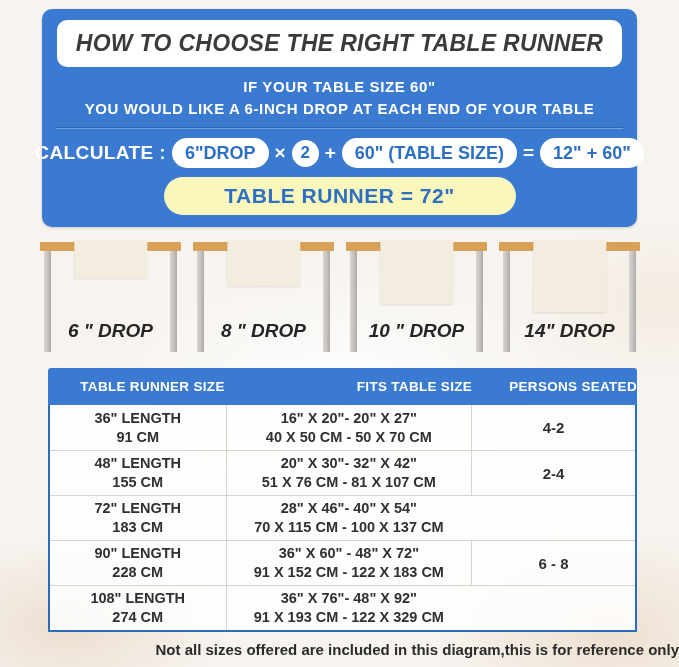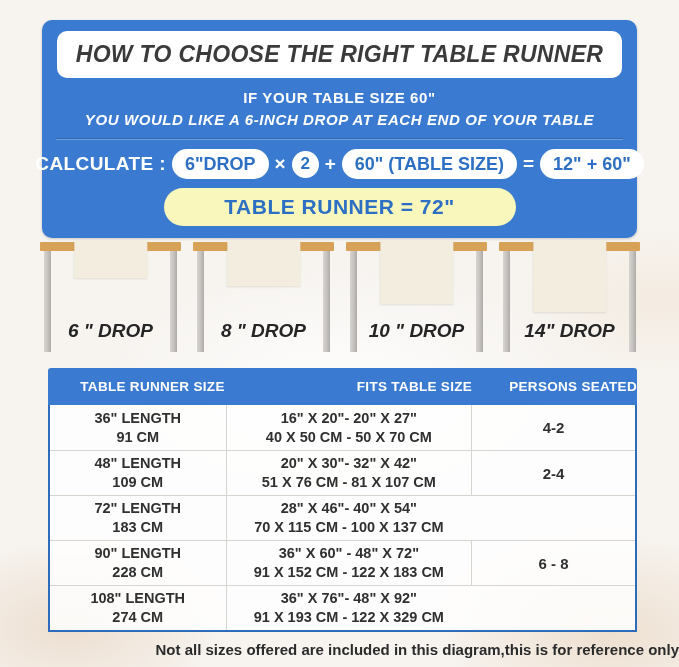--- a/index.html
+++ b/index.html
@@ -10,35 +10,35 @@
     background:
       radial-gradient(ellipse 230px 130px at 10% 94%, rgba(228,205,182,0.55), transparent 70%),
       radial-gradient(ellipse 260px 150px at 90% 95%, rgba(232,211,188,0.6), transparent 70%),
       radial-gradient(ellipse 200px 120px at 97% 45%, rgba(241,227,211,0.5), transparent 70%),
       radial-gradient(ellipse 320px 160px at 50% 58%, rgba(255,255,255,0.85), transparent 75%),
       #f7f4f0;
   }
 
   
   .top-panel {
-    position:absolute; left:42px; top:20px; width:595px; height:218px;
+    position:absolute; left:42px; top:9px; width:595px; height:218px;
     background:#3a7bd1; border-radius:10px;
     box-shadow:0 1px 3px rgba(0,0,0,0.18);
   }
   .title-box {
     margin:11px 15px 0; height:47px; background:#ffffff; border-radius:10px;
     display:flex; align-items:center; justify-content:center;
   }
   .title {
     font-size:23px; font-weight:bold; font-style:italic; color:#3b3b3b; letter-spacing:0.3px;
     white-space:nowrap;
   }
   .sub { color:#ffffff; text-align:center; font-size:15px; font-weight:bold; letter-spacing:0.6px; }
   .sub1 { margin-top:11px; }
-  .sub2 { margin-top:5px;font-style:italic; }
+  .sub2 { margin-top:5px; }
   .divider {
     margin:10px 14px 0; height:0;
     border-top:1px solid rgba(25,48,95,0.28);
     border-bottom:1px solid rgba(255,255,255,0.28);
   }
   .formula {
     margin-top:9px; display:flex; align-items:center; justify-content:center;
     gap:6px; white-space:nowrap;
   }
   .calc-label { color:#fff; font-weight:bold; font-size:19px; letter-spacing:0.4px; }
@@ -181,21 +181,21 @@
         <div class="st-cell c2">
           <span>16" X 20"- 20" X 27"</span>
           <span>40 X 50 CM - 50 X 70 CM</span>
         </div>
         <div class="st-cell c3 persons">4-2</div>
       </div>
 
       <div class="st-row">
         <div class="st-cell c1">
           <span>48" LENGTH</span>
-          <span>109 CM</span>
+          <span>155 CM</span>
         </div>
         <div class="st-cell c2">
           <span>20" X 30"- 32" X 42"</span>
           <span>51 X 76 CM - 81 X 107 CM</span>
         </div>
         <div class="st-cell c3 persons">2-4</div>
       </div>
 
       <div class="st-row">
         <div class="st-cell c1">

